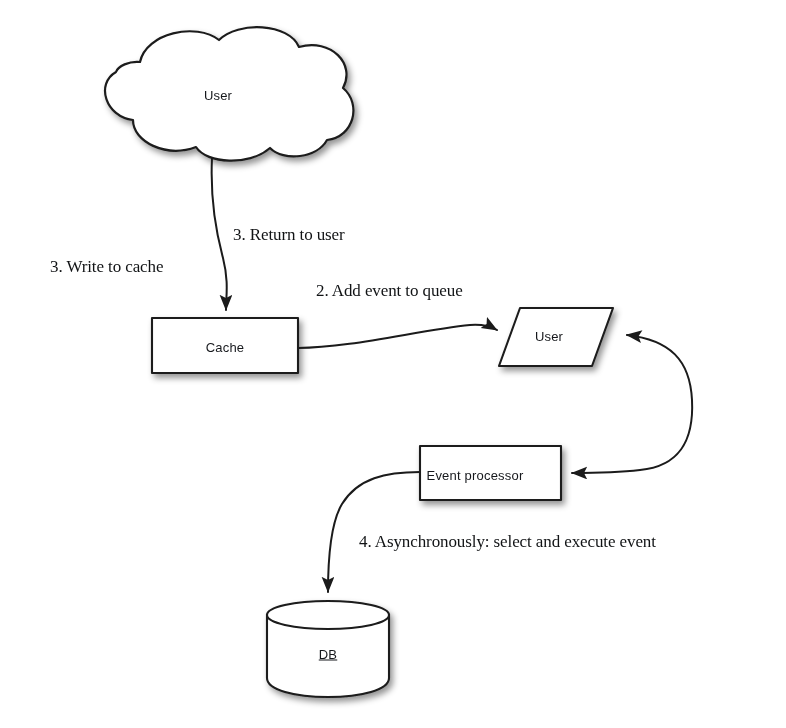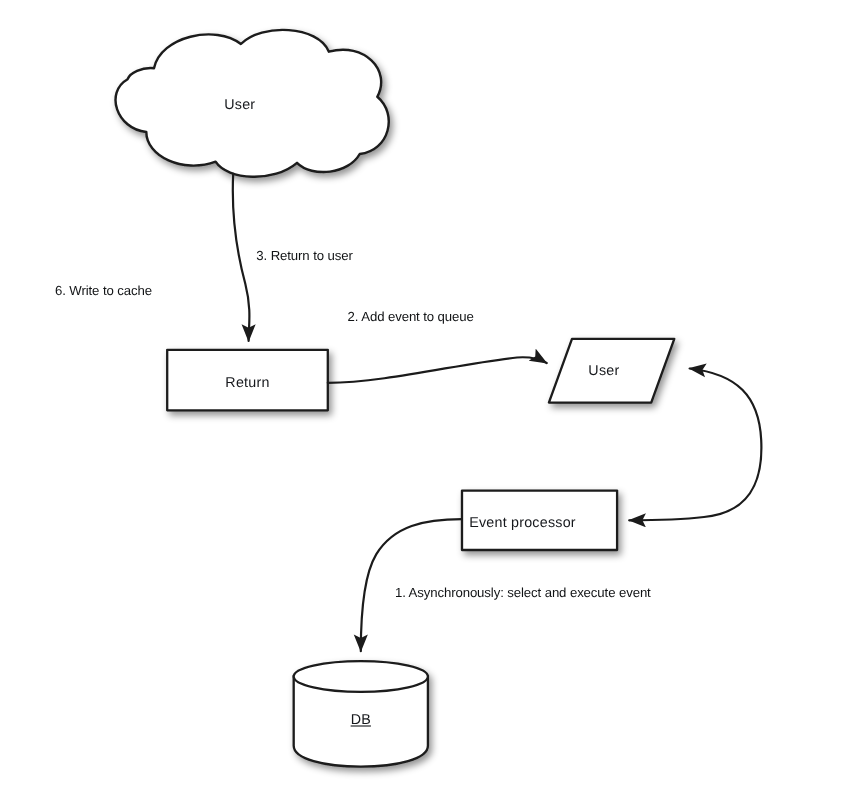--- a/index.html
+++ b/index.html
@@ -61,22 +61,22 @@
     font-size: 13px;
     color: #16181c;
     letter-spacing: 0.2px;
     white-space: nowrap;
     transform: translate(-50%, -50%);
     text-align: center;
     pointer-events: none;
   }
   .step-label {
     position: absolute;
-    font-family: Liberation Sans, sans-serif;
-    font-size: 12px;
+    font-family: Liberation Serif, serif;
+    font-size: 17px;
     color: #111315;
     letter-spacing: -0.1px;
     white-space: nowrap;
     pointer-events: none;
   }
 </style>
 </head>
 <body>
 
 <div id="canvas">
@@ -137,23 +137,23 @@
     <path class="conn" marker-end="url(#arrowhead)" d="M 212,158 C 210,200 216,232 223,258 C 229,282 226,296 226,310"></path>
 
     <path class="conn" marker-end="url(#arrowhead)" d="M 298,348 C 350,348 420,330 470,325 C 483,324 490,326 497,330"></path>
 
     <path class="conn" marker-start="url(#arrowhead-start)" marker-end="url(#arrowhead)" d="M 627,335 C 670,340 690,360 692,400 C 694,440 680,466 640,470 C 615,473 595,473 572,473"></path>
 
     <path class="conn" marker-end="url(#arrowhead)" d="M 420,472 C 386,472 358,478 342,504 C 330,524 328,560 328,592"></path>
   </svg>
 
   <div class="shape-label" style="left:218px; top:95px;">User</div>
-  <div class="shape-label" style="left:225px; top:347px;">Return</div>
+  <div class="shape-label" style="left:225px; top:347px;">Cache</div>
   <div class="shape-label" style="left:549px; top:336px;">User</div>
   <div class="shape-label" style="left:475px; top:475px;">Event processor</div>
   <div class="shape-label" style="left:328px; top:654px;text-decoration:underline;">DB</div>
 
-  <div class="step-label" style="left:50px; top:257px;">6. Write to cache</div>
+  <div class="step-label" style="left:50px; top:257px;">3. Write to cache</div>
   <div class="step-label" style="left:300px; top:281px;margin-left:16px;">2. Add event to queue</div>
   <div class="step-label" style="left:233px; top:225px;">3. Return to user</div>
-  <div class="step-label" style="left:359px; top:532px;">1. Asynchronously: select and execute event</div>
+  <div class="step-label" style="left:359px; top:532px;">4. Asynchronously: select and execute event</div>
 
 </div>
 
 </body></html>

